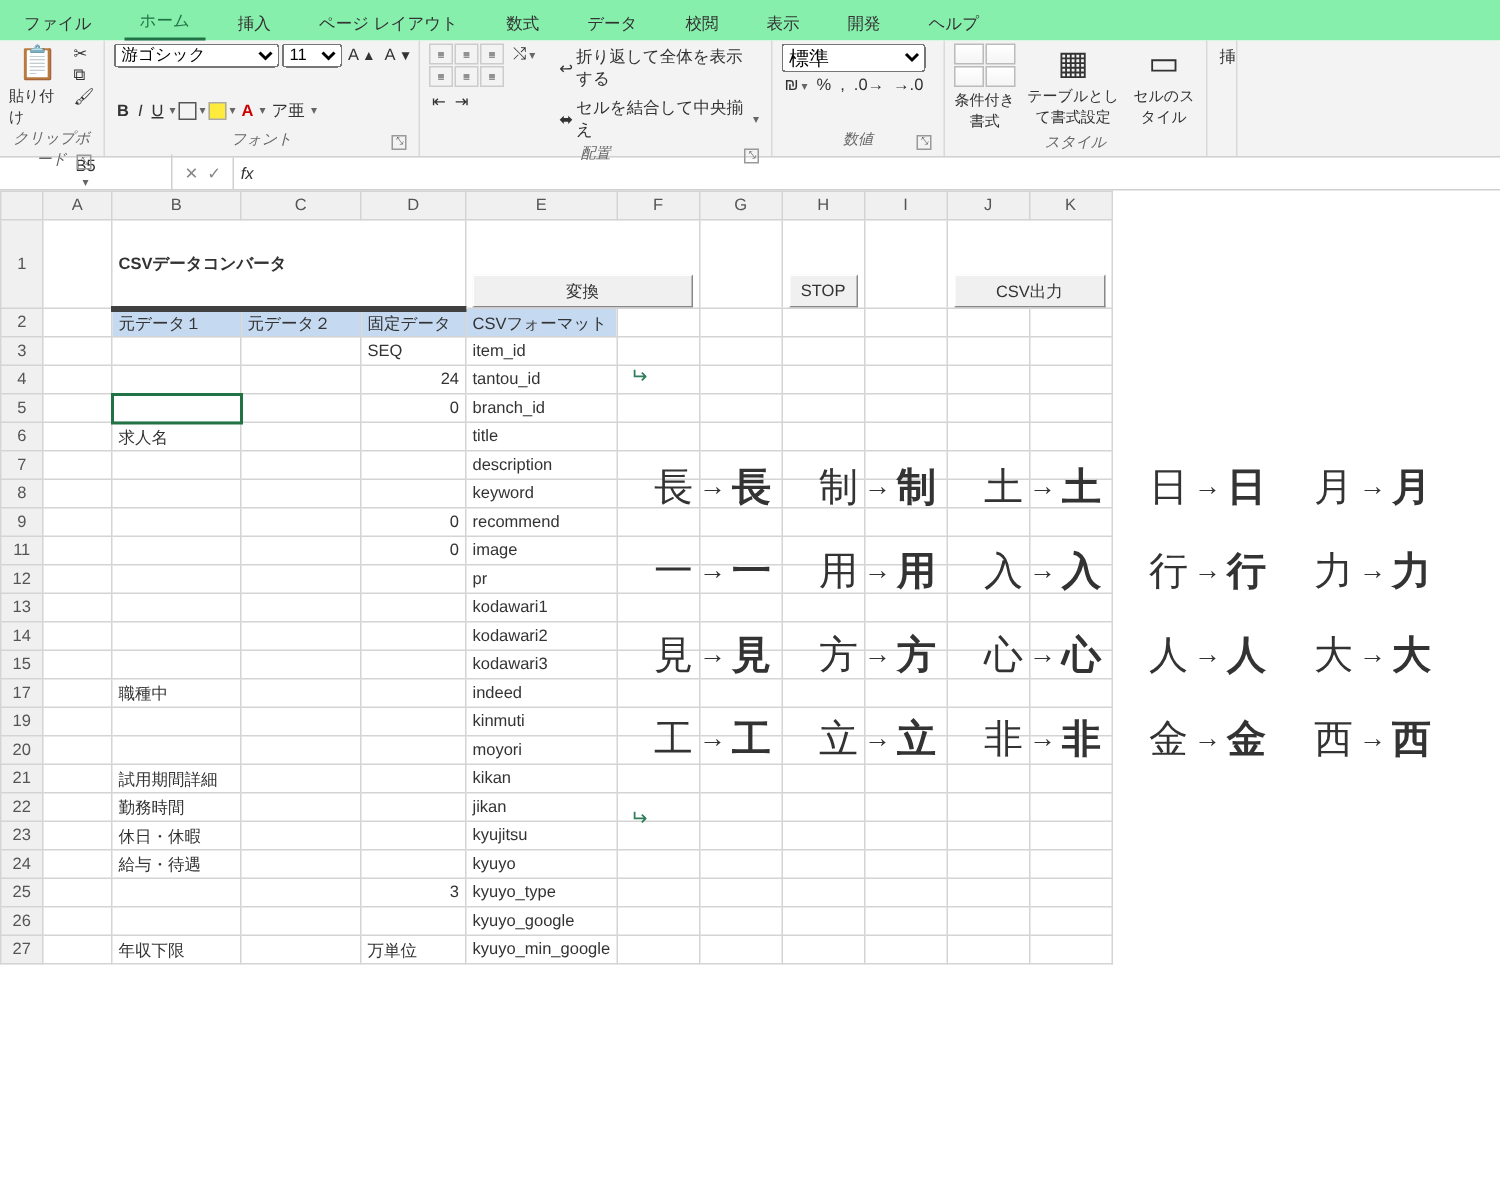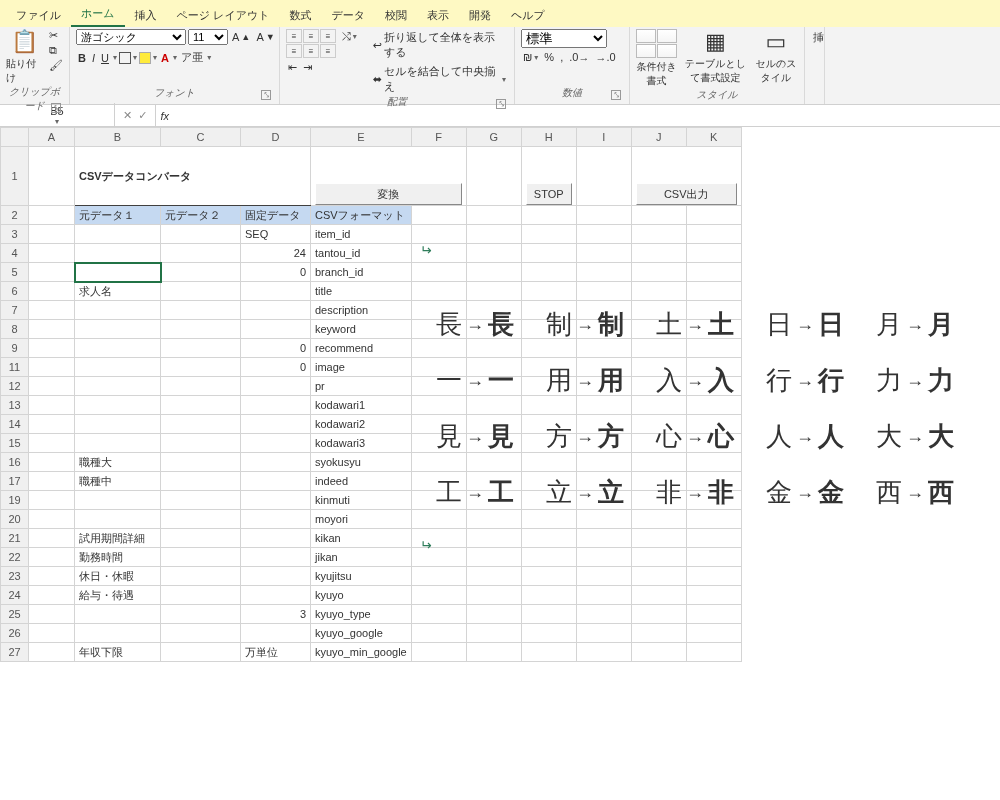--- a/index.html
+++ b/index.html
@@ -11,23 +11,23 @@
     color: #333;
     overflow: hidden;
   }
   .wrap { width: 1000px; height: 800px; position: relative; }
 
   
   .menubar {
     display: flex;
     align-items: flex-end;
     padding: 2px 6px 0 6px;
-    background: #fef9c3;
+    background: #86efac;
     font-size: 11px;
-    gap: 0;
+    gap: 12px;
   }
   .menubar .mitem {
     padding: 4px 10px;
     cursor: default;
   }
   .menubar .mitem.active {
     border-bottom: 2px solid #217346;
     color: #217346;
   }
 
@@ -211,21 +211,21 @@
         <div class="col">
           <span class="icon">✂</span>
           <span class="icon">⧉</span>
           <span class="icon">🖌</span>
         </div>
       </div>
       <div class="rgroup-label"><span>クリップボード</span><span class="launcher">⤡</span></div>
     </div>
 
     <div class="rgroup" style="width:210px">
-      <div class="rgroup-content col" style="gap:4px">
+      <div class="rgroup-content col" style="gap:20px">
         <div class="row">
           <select class="fontname"><option>游ゴシック</option></select>
           <select class="fontsize"><option>11</option></select>
           <span class="ctl">A<sup>▲</sup></span>
           <span class="ctl">A<sup>▼</sup></span>
         </div>
         <div class="row">
           <b class="ctl">B</b>
           <i class="ctl">I</i>
           <u class="ctl">U</u>
@@ -272,21 +272,21 @@
               <span>セルを結合して中央揃え</span>
               <span class="dd">▾</span>
             </div>
         </div>
       </div>
       <div class="rgroup-label"><span>配置</span><span class="launcher">⤡</span></div>
     </div>
 
     <div class="rgroup" style="width:115px">
       <div class="rgroup-content col">
-        <select style="width:86px"><option>標準</option></select>
+        <select style="width:96px"><option>標準</option></select>
         <div class="row">
           <span class="ctl">₪<span class="dd">▾</span></span>
           <span class="ctl">%</span>
           <span class="ctl">,</span>
           <span class="ctl">.0→</span>
           <span class="ctl">→.0</span>
         </div>
       </div>
       <div class="rgroup-label"><span>数値</span><span class="launcher">⤡</span></div>
     </div>
@@ -346,21 +346,21 @@
             <th class="col-narrow">F</th>
             <th class="col-narrow">G</th>
             <th class="col-narrow">H</th>
             <th class="col-narrow">I</th>
             <th class="col-narrow">J</th>
             <th class="col-narrow">K</th>
           </tr>
           <tr>
             <th class="rowh">1</th>
             <td></td>
-            <td colspan="3" class="title-cell" style="border-bottom:1px solid #404040">CSVデータコンバータ</td>
+            <td colspan="3" class="title-cell" style="border-bottom:4px solid #404040">CSVデータコンバータ</td>
             <td colspan="2">
               <div class="embed-btn">変換</div>
             </td>
             <td style="border-left:none;border-right:none"></td>
             <td>
               <div class="embed-btn">STOP</div>
             </td>
             <td style="border-left:none;border-right:none"></td>
             <td colspan="2">
               <div class="embed-btn">CSV出力</div>
@@ -542,34 +542,20 @@
             <td class=""></td>
             <td>kodawari3</td>
             <td></td>
             <td></td>
             <td></td>
             <td></td>
             <td></td>
             <td></td>
           </tr>
           <tr>
-            <th class="rowh">16</th>
-            <td></td>
-            <td class="">職種大</td>
-            <td></td>
-            <td class=""></td>
-            <td>syokusyu</td>
-            <td></td>
-            <td></td>
-            <td></td>
-            <td></td>
-            <td></td>
-            <td></td>
-          </tr>
-          <tr>
             <th class="rowh">17</th>
             <td></td>
             <td class="">職種中</td>
             <td></td>
             <td class=""></td>
             <td>indeed</td>
             <td></td>
             <td></td>
             <td></td>
             <td></td>

